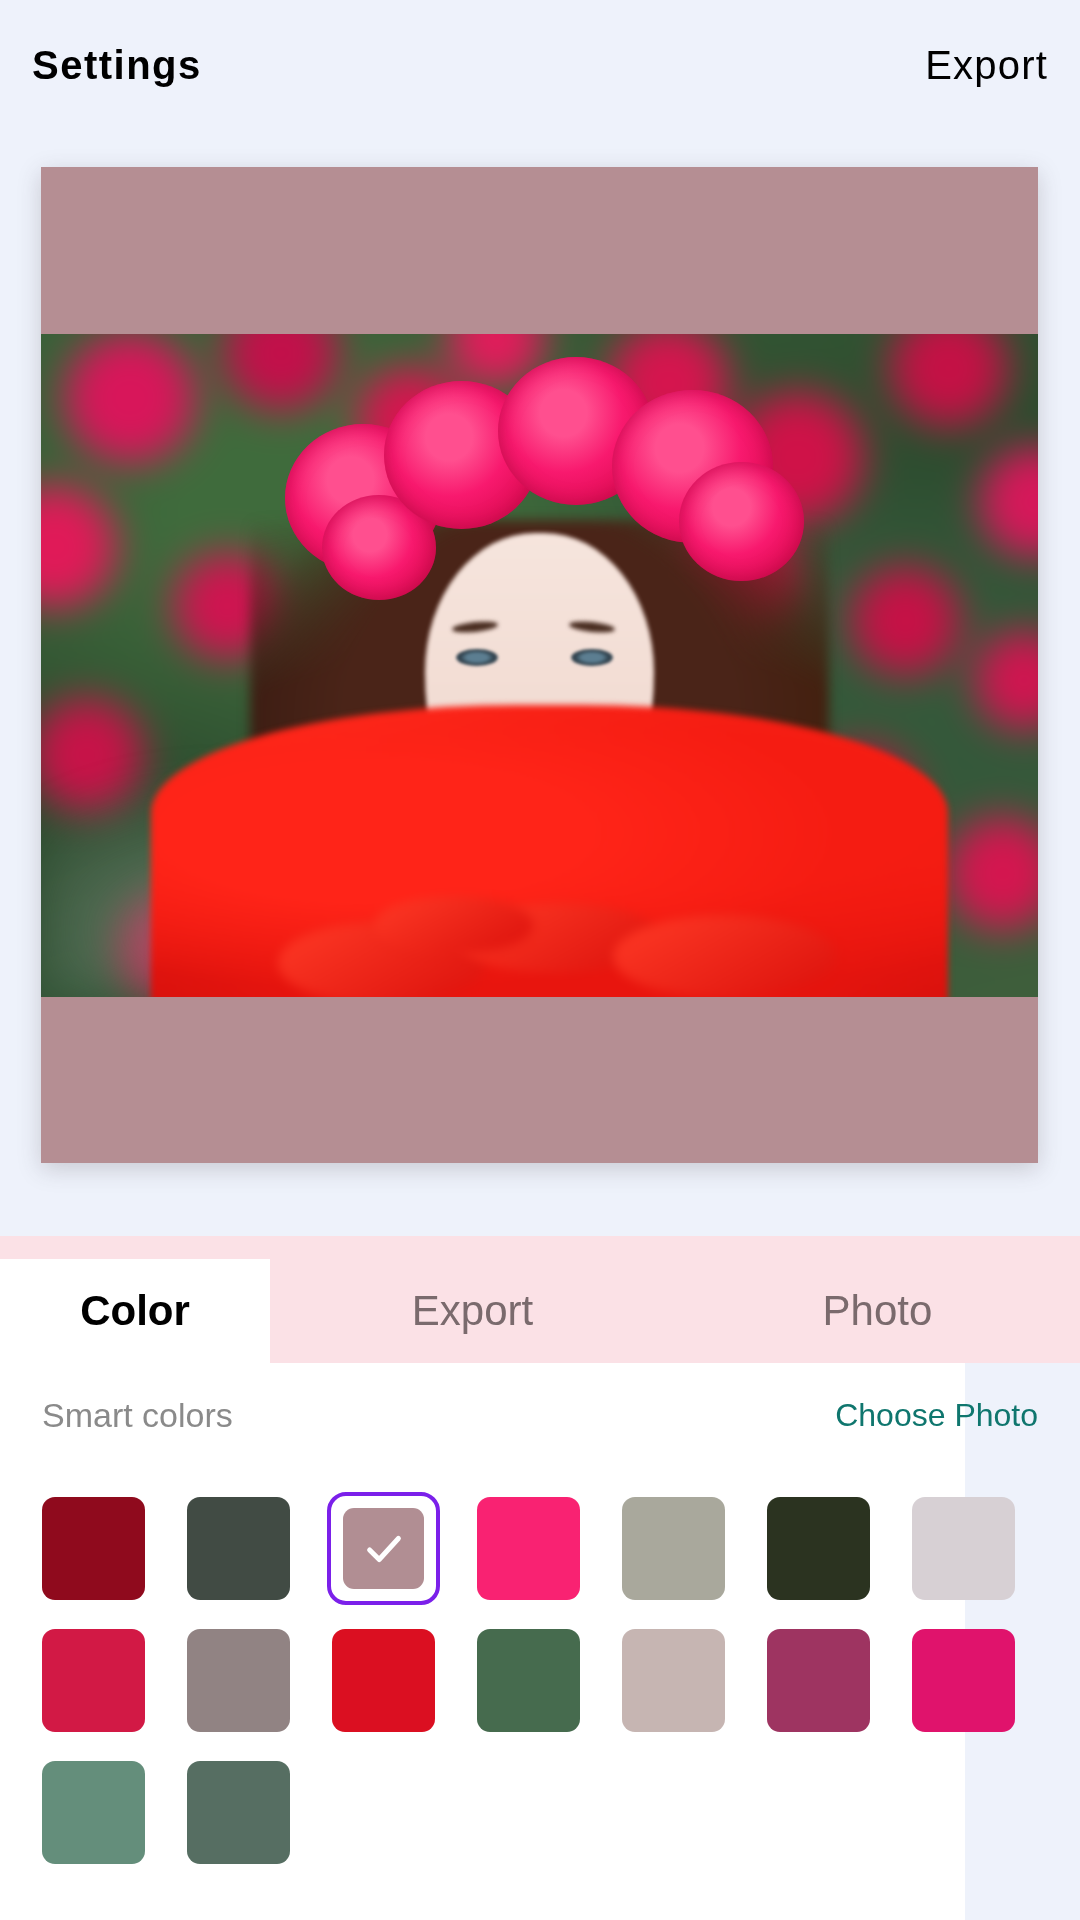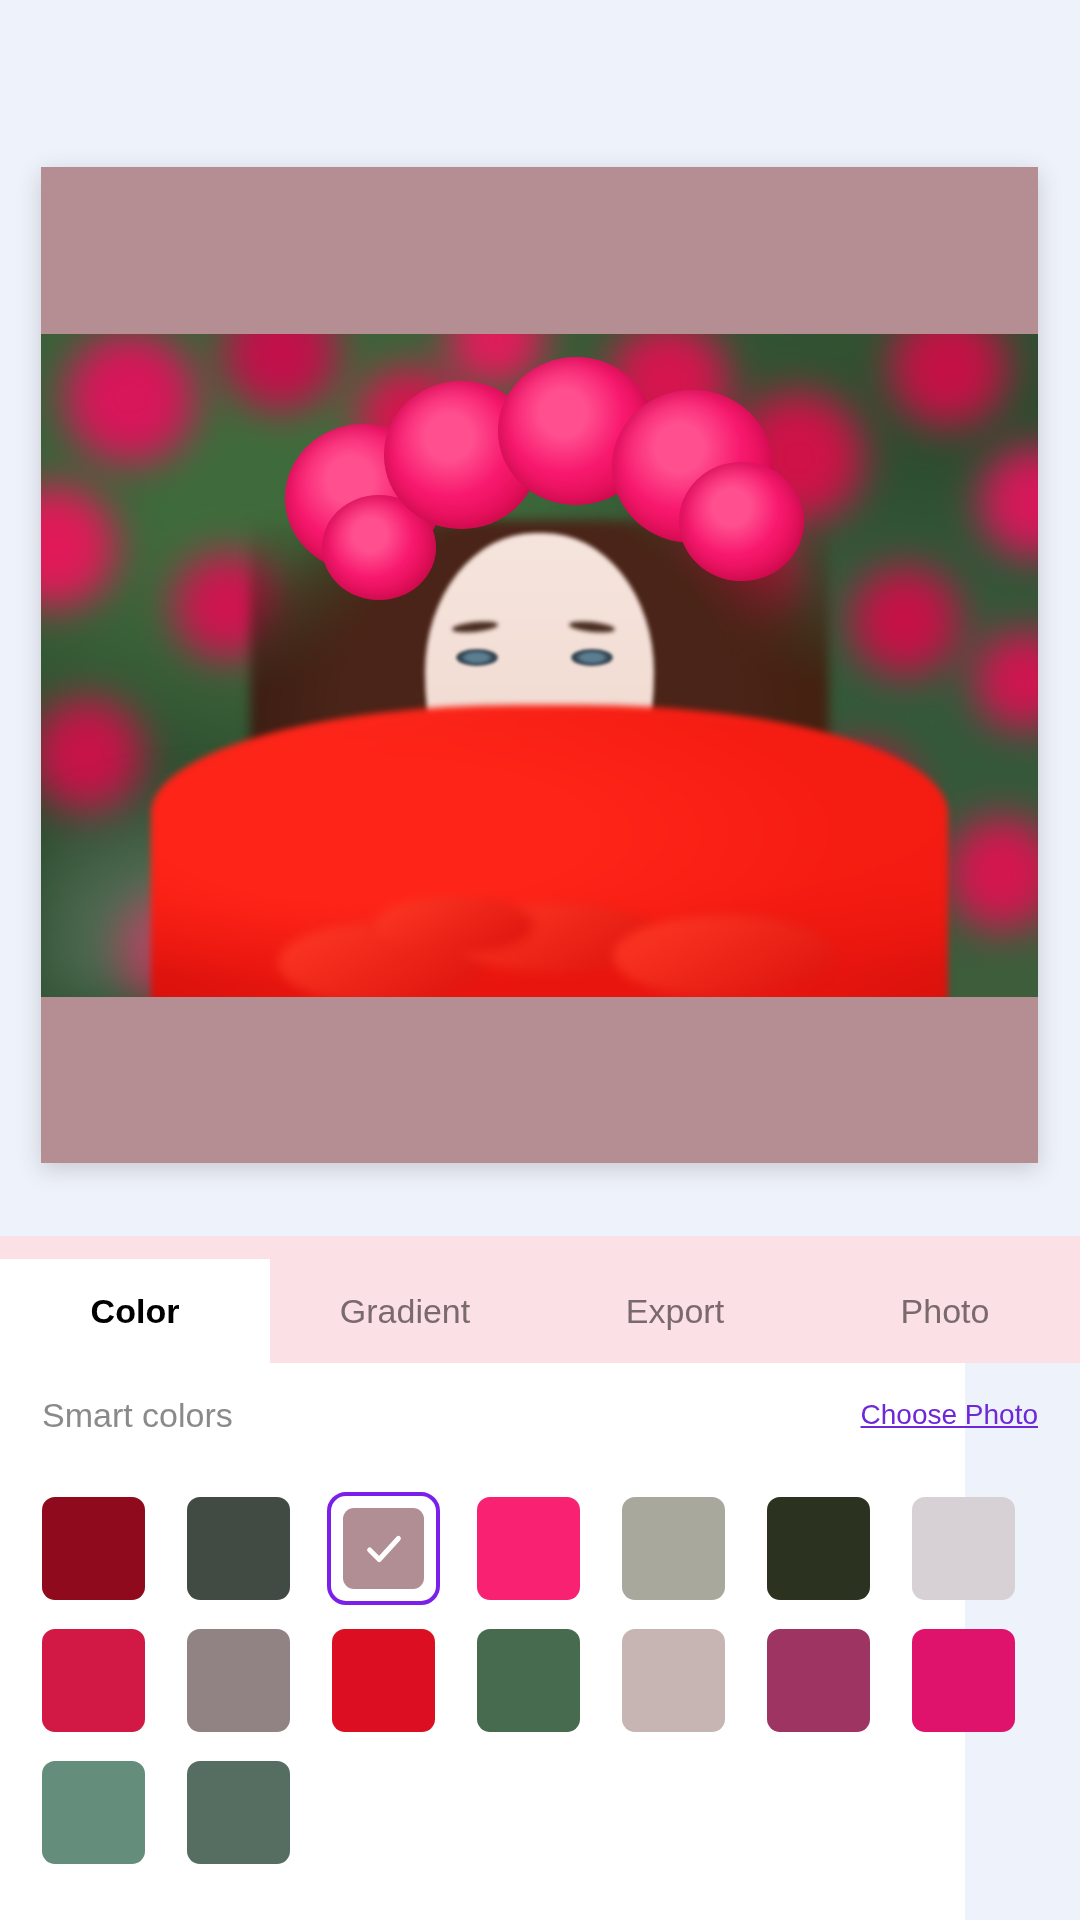--- a/index.html
+++ b/index.html
@@ -158,41 +158,41 @@
   .rf3 { left: 58%; bottom: 8%;  width: 28%; height: 26%; }
   .rf4 { left: 28%; bottom: 22%; width: 20%; height: 18%; }
 
   
   .tabs {
     position: absolute; top: 1236px; left: 0; width: 1080px; height: 127px;
     display: flex; background: #fbe1e6;
   }
   .tab {
     flex: 1 1 0; display: flex; align-items: center; justify-content: center;
-    font-size: 34px; color: #7a6a6d; cursor: pointer;
+    font-size: 42px; color: #7a6a6d; cursor: pointer;
     background: #fbe1e6;
     margin-top: 23px;
   }
   .tab.active {
     background: #ffffff; color: #000000; font-weight: 700;
   }
   .tab:first-child { flex: 0 0 270px; }
 
   
   .panel {
     position: absolute; top: 1363px; left: 0; width: 965px; height: 557px;
     background: #ffffff;
   }
   .panel-head {
     position: absolute; top: 22px; left: 0; width: 1080px; height: 60px;
     display: flex; align-items: center; justify-content: space-between;
     padding: 0 42px;
   }
   .panel-label { font-size: 34px; color: #8a8a8a; }
-  .panel-action { font-size: 28px; color: #6d28d9; font-weight: 500; cursor: pointer; text-decoration: underline; }
+  .panel-action { font-size: 32px; color: #0f766e; font-weight: 500; cursor: pointer; }
 
   .swatch-grid {
     position: absolute; top: 134px; left: 42px;
     width: 1000px;
     display: grid;
     grid-template-columns: repeat(7, 103px);
     column-gap: 42px;
     row-gap: 29px;
   }
   .swatch-cell { position: relative; width: 103px; height: 103px; }
@@ -212,20 +212,24 @@
     position: absolute; left: 50%; top: 50%;
     transform: translate(-50%, -50%);
     width: 46px; height: 46px;
   }
 </style>
 </head>
 <body>
 
 <div class="app">
 
+  <div class="header">
+    <div class="header-title">Settings</div>
+    <div class="header-action">Export</div>
+  </div>
 
   <div class="canvas-area">
     <div class="canvas" style="background: rgb(181, 142, 147);">
       <div class="photo">
         <div class="photo-bg"></div>
         <div class="photo-bg-soft"></div>
         <div class="hair"></div>
         <div class="face"></div>
         <div class="brow-l"></div>
         <div class="brow-r"></div>
@@ -245,21 +249,20 @@
           <div class="ruffle rf2"></div>
           <div class="ruffle rf3"></div>
           <div class="ruffle rf4"></div>
         </div>
       </div>
     </div>
   </div>
 
   <div class="tabs">
     <div class="tab active">Color</div>
-    <div class="tab">Gradient</div>
     <div class="tab">Export</div>
     <div class="tab">Photo</div>
   </div>
 
   <div class="panel">
     <div class="panel-head">
       <div class="panel-label">Smart colors</div>
       <div class="panel-action">Choose Photo</div>
     </div>
     <div class="swatch-grid" id="swatch-grid">

